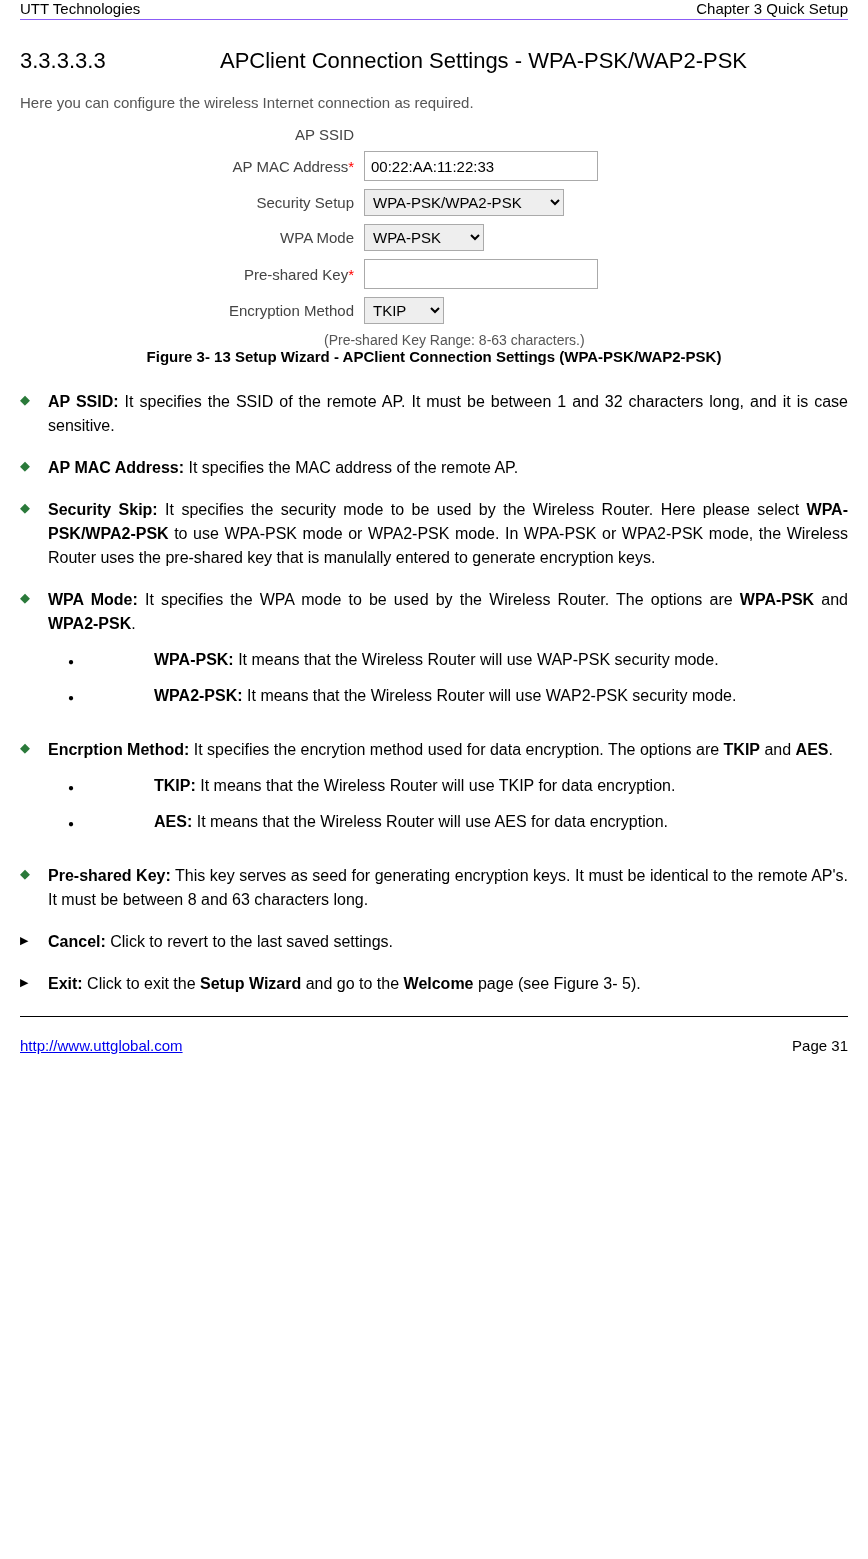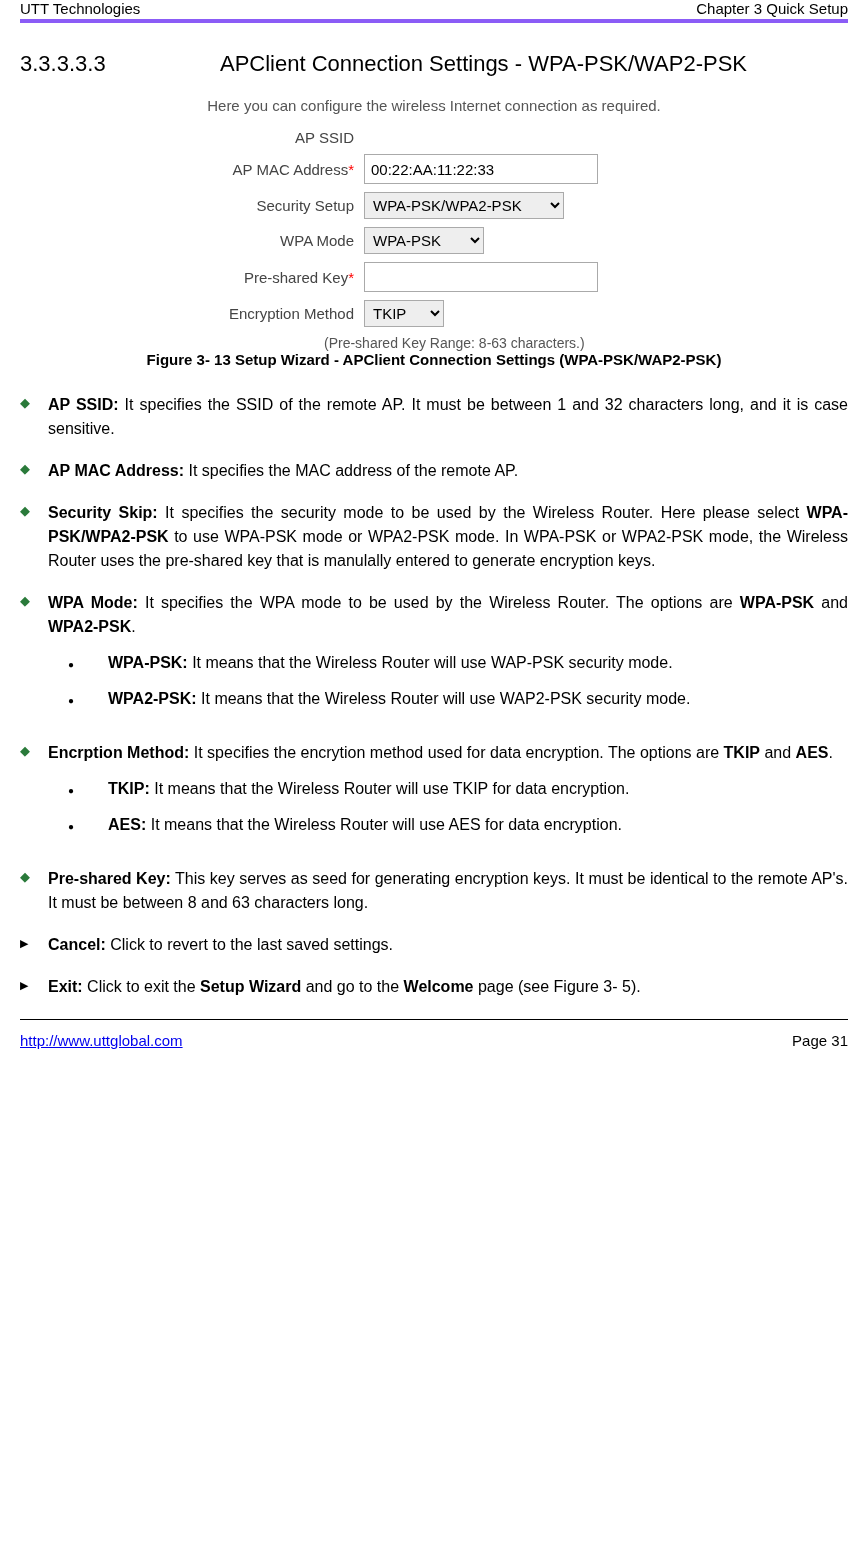--- a/index.html
+++ b/index.html
@@ -10,46 +10,46 @@
     color: #000;
     background: #fff;
     width: 868px;
   }
   .page {
     padding: 0 20px;
   }
   .header-line {
     display: flex;
     justify-content: space-between;
-    border-bottom: 4px solid #8b5cf6;
+    border-bottom: 1px solid #8b5cf6;
     padding-bottom: 2px;
     font-size: 15px;
   }
   .footer-line {
     display: flex;
     justify-content: space-between;
     border-top: 1px solid #000;
-    padding-top: 12px;
+    padding-top: 20px;
     font-size: 15px;
     margin-top: 20px;
   }
   .footer-line a {
     color: #0000EE;
     text-decoration: underline;
   }
   .section-heading {
     font-weight: normal;
     font-size: 22px;
     margin-top: 28px;
     margin-bottom: 20px;
     display: flex;
   }
   .section-num { width: 200px; }
   .intro-text {
-    text-align: center;
+    text-align: left;
     color: #555;
     font-size: 15px;
     margin-top: 18px;
     margin-bottom: 15px;
   }
   .form-area {
     margin: 0 auto;
     width: 560px;
   }
   .form-row {
@@ -134,20 +134,21 @@
   }
   .sub-list {
     list-style: none;
     padding: 0;
     margin-top: 12px;
   }
   .sub-list li {
     display: flex;
     margin-bottom: 12px;
     line-height: 1.5;
+    gap: 46px;
   }
   .sub-list .dot {
     flex: 0 0 40px;
     padding-left: 20px;
   }
   .sub-list .dot::before {
     content: "●";
     font-size: 10px;
   }
   .sub-list .sc {

